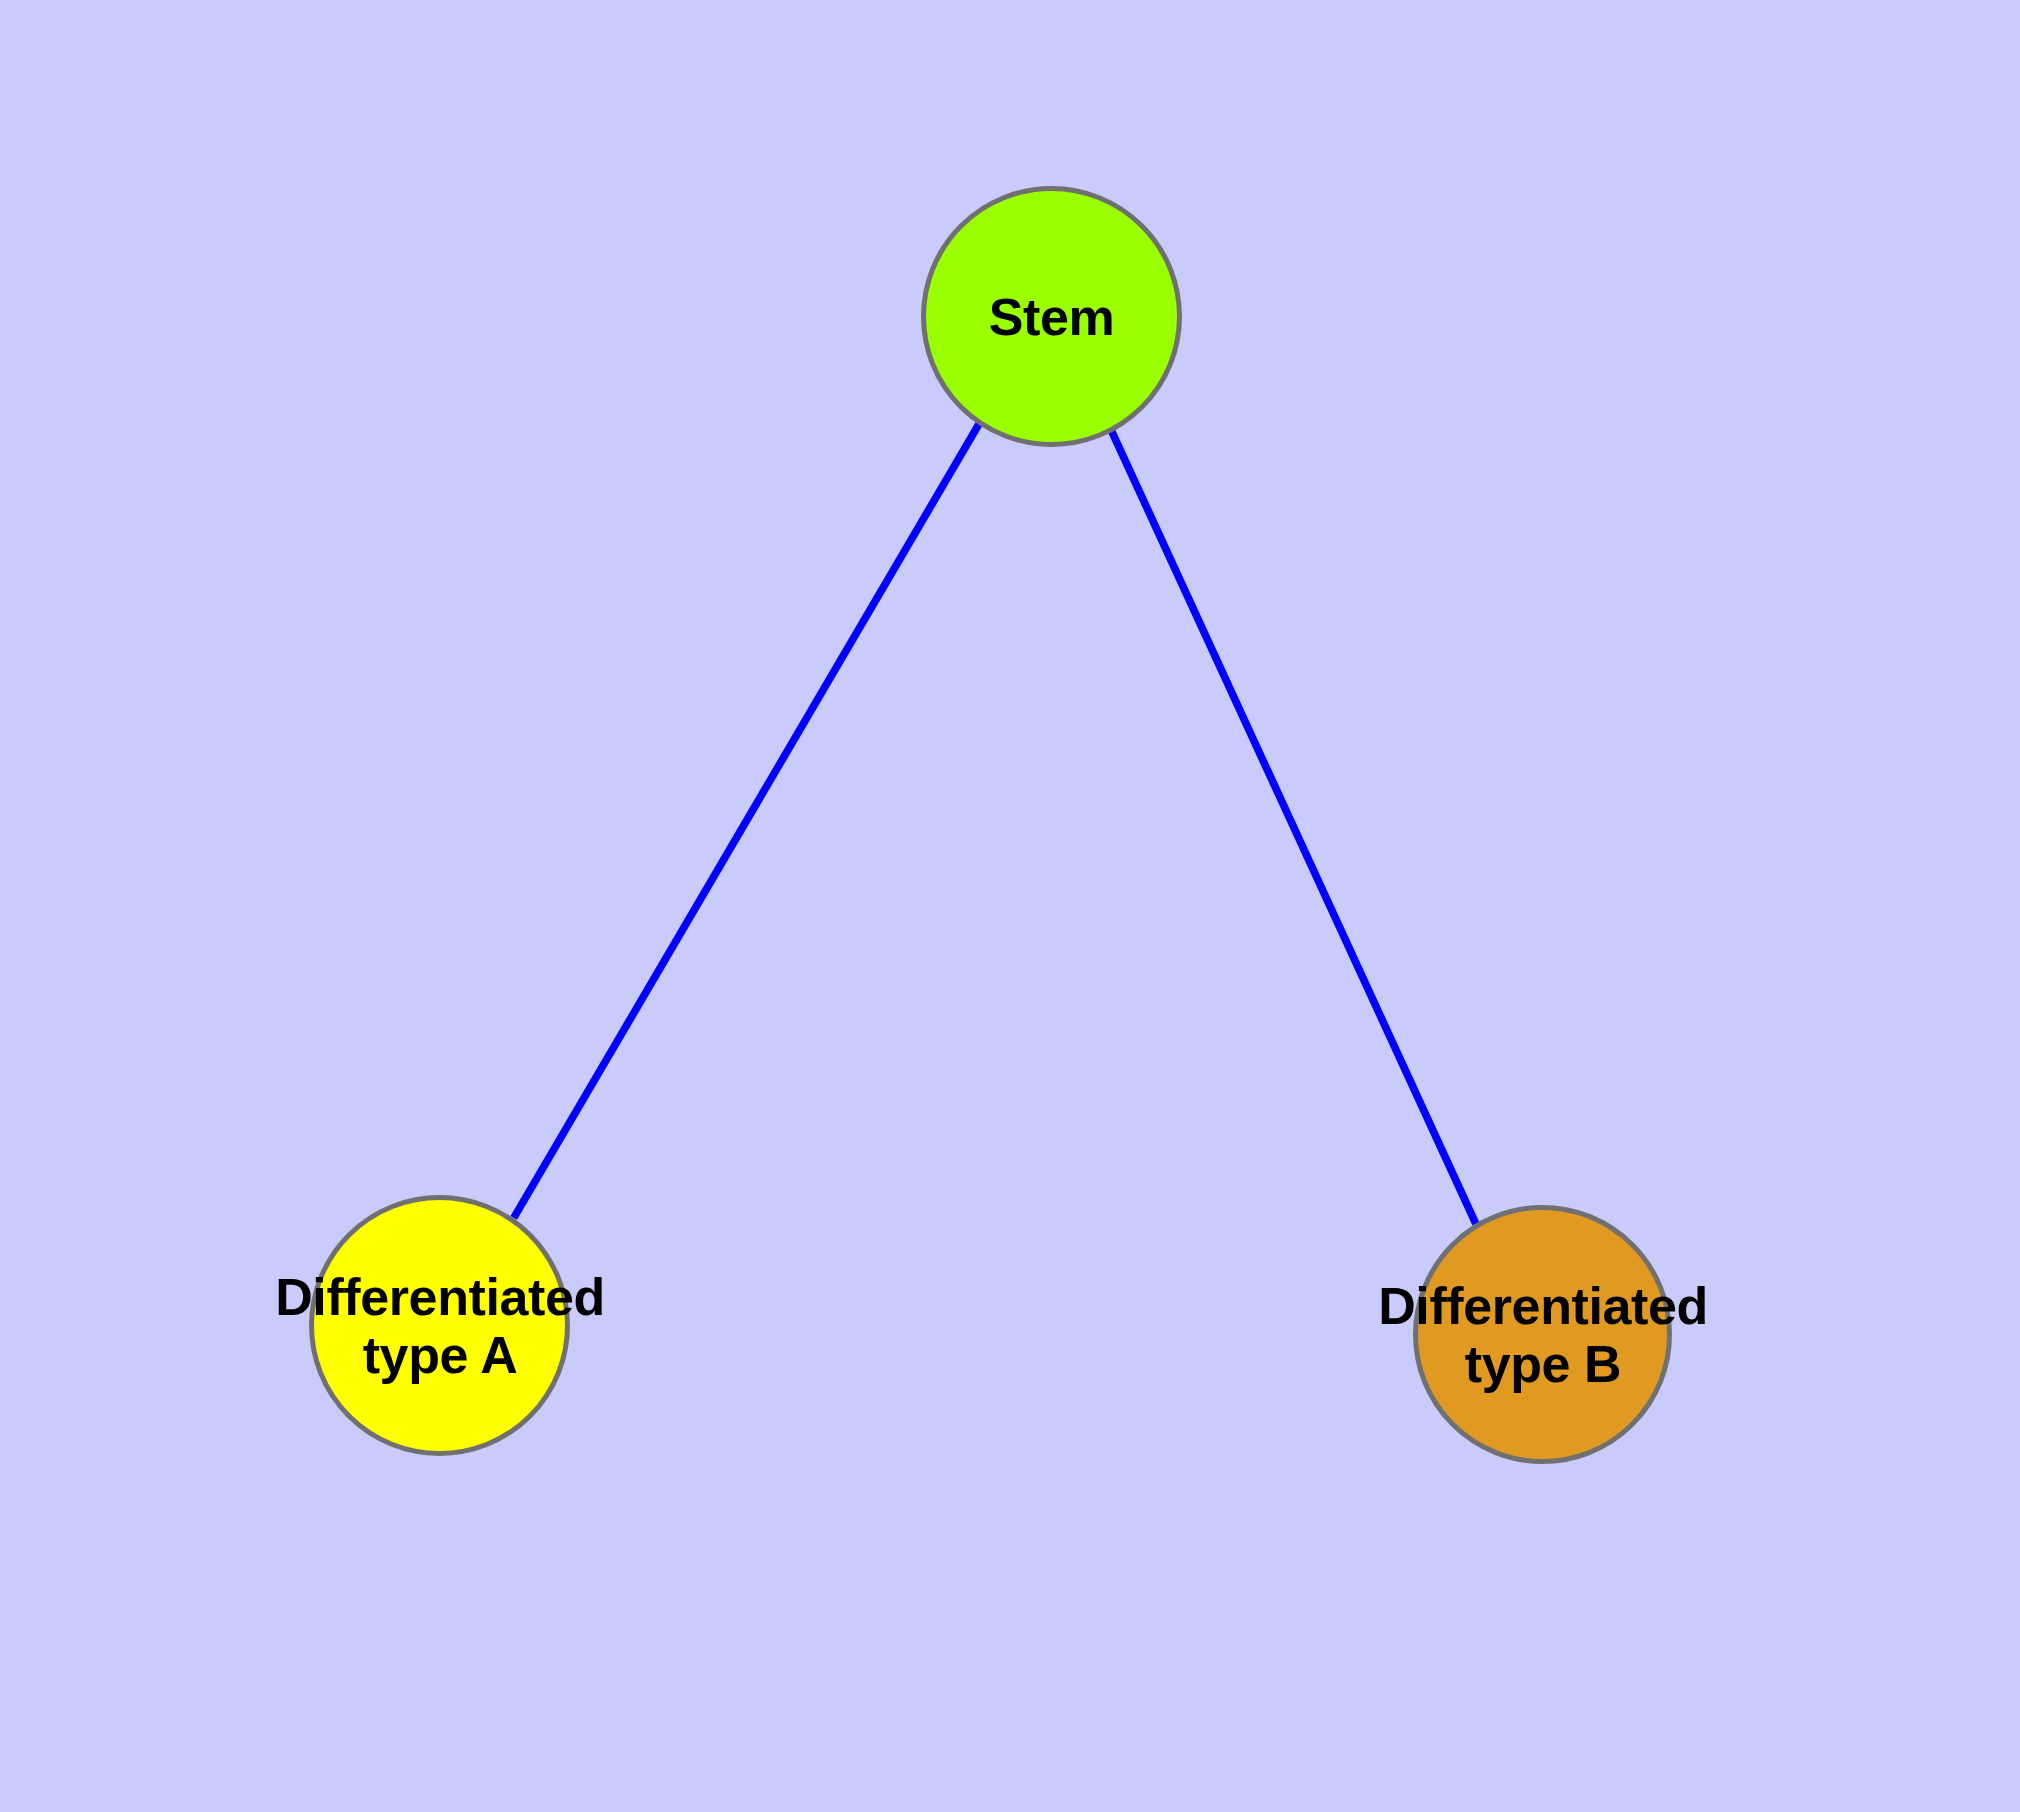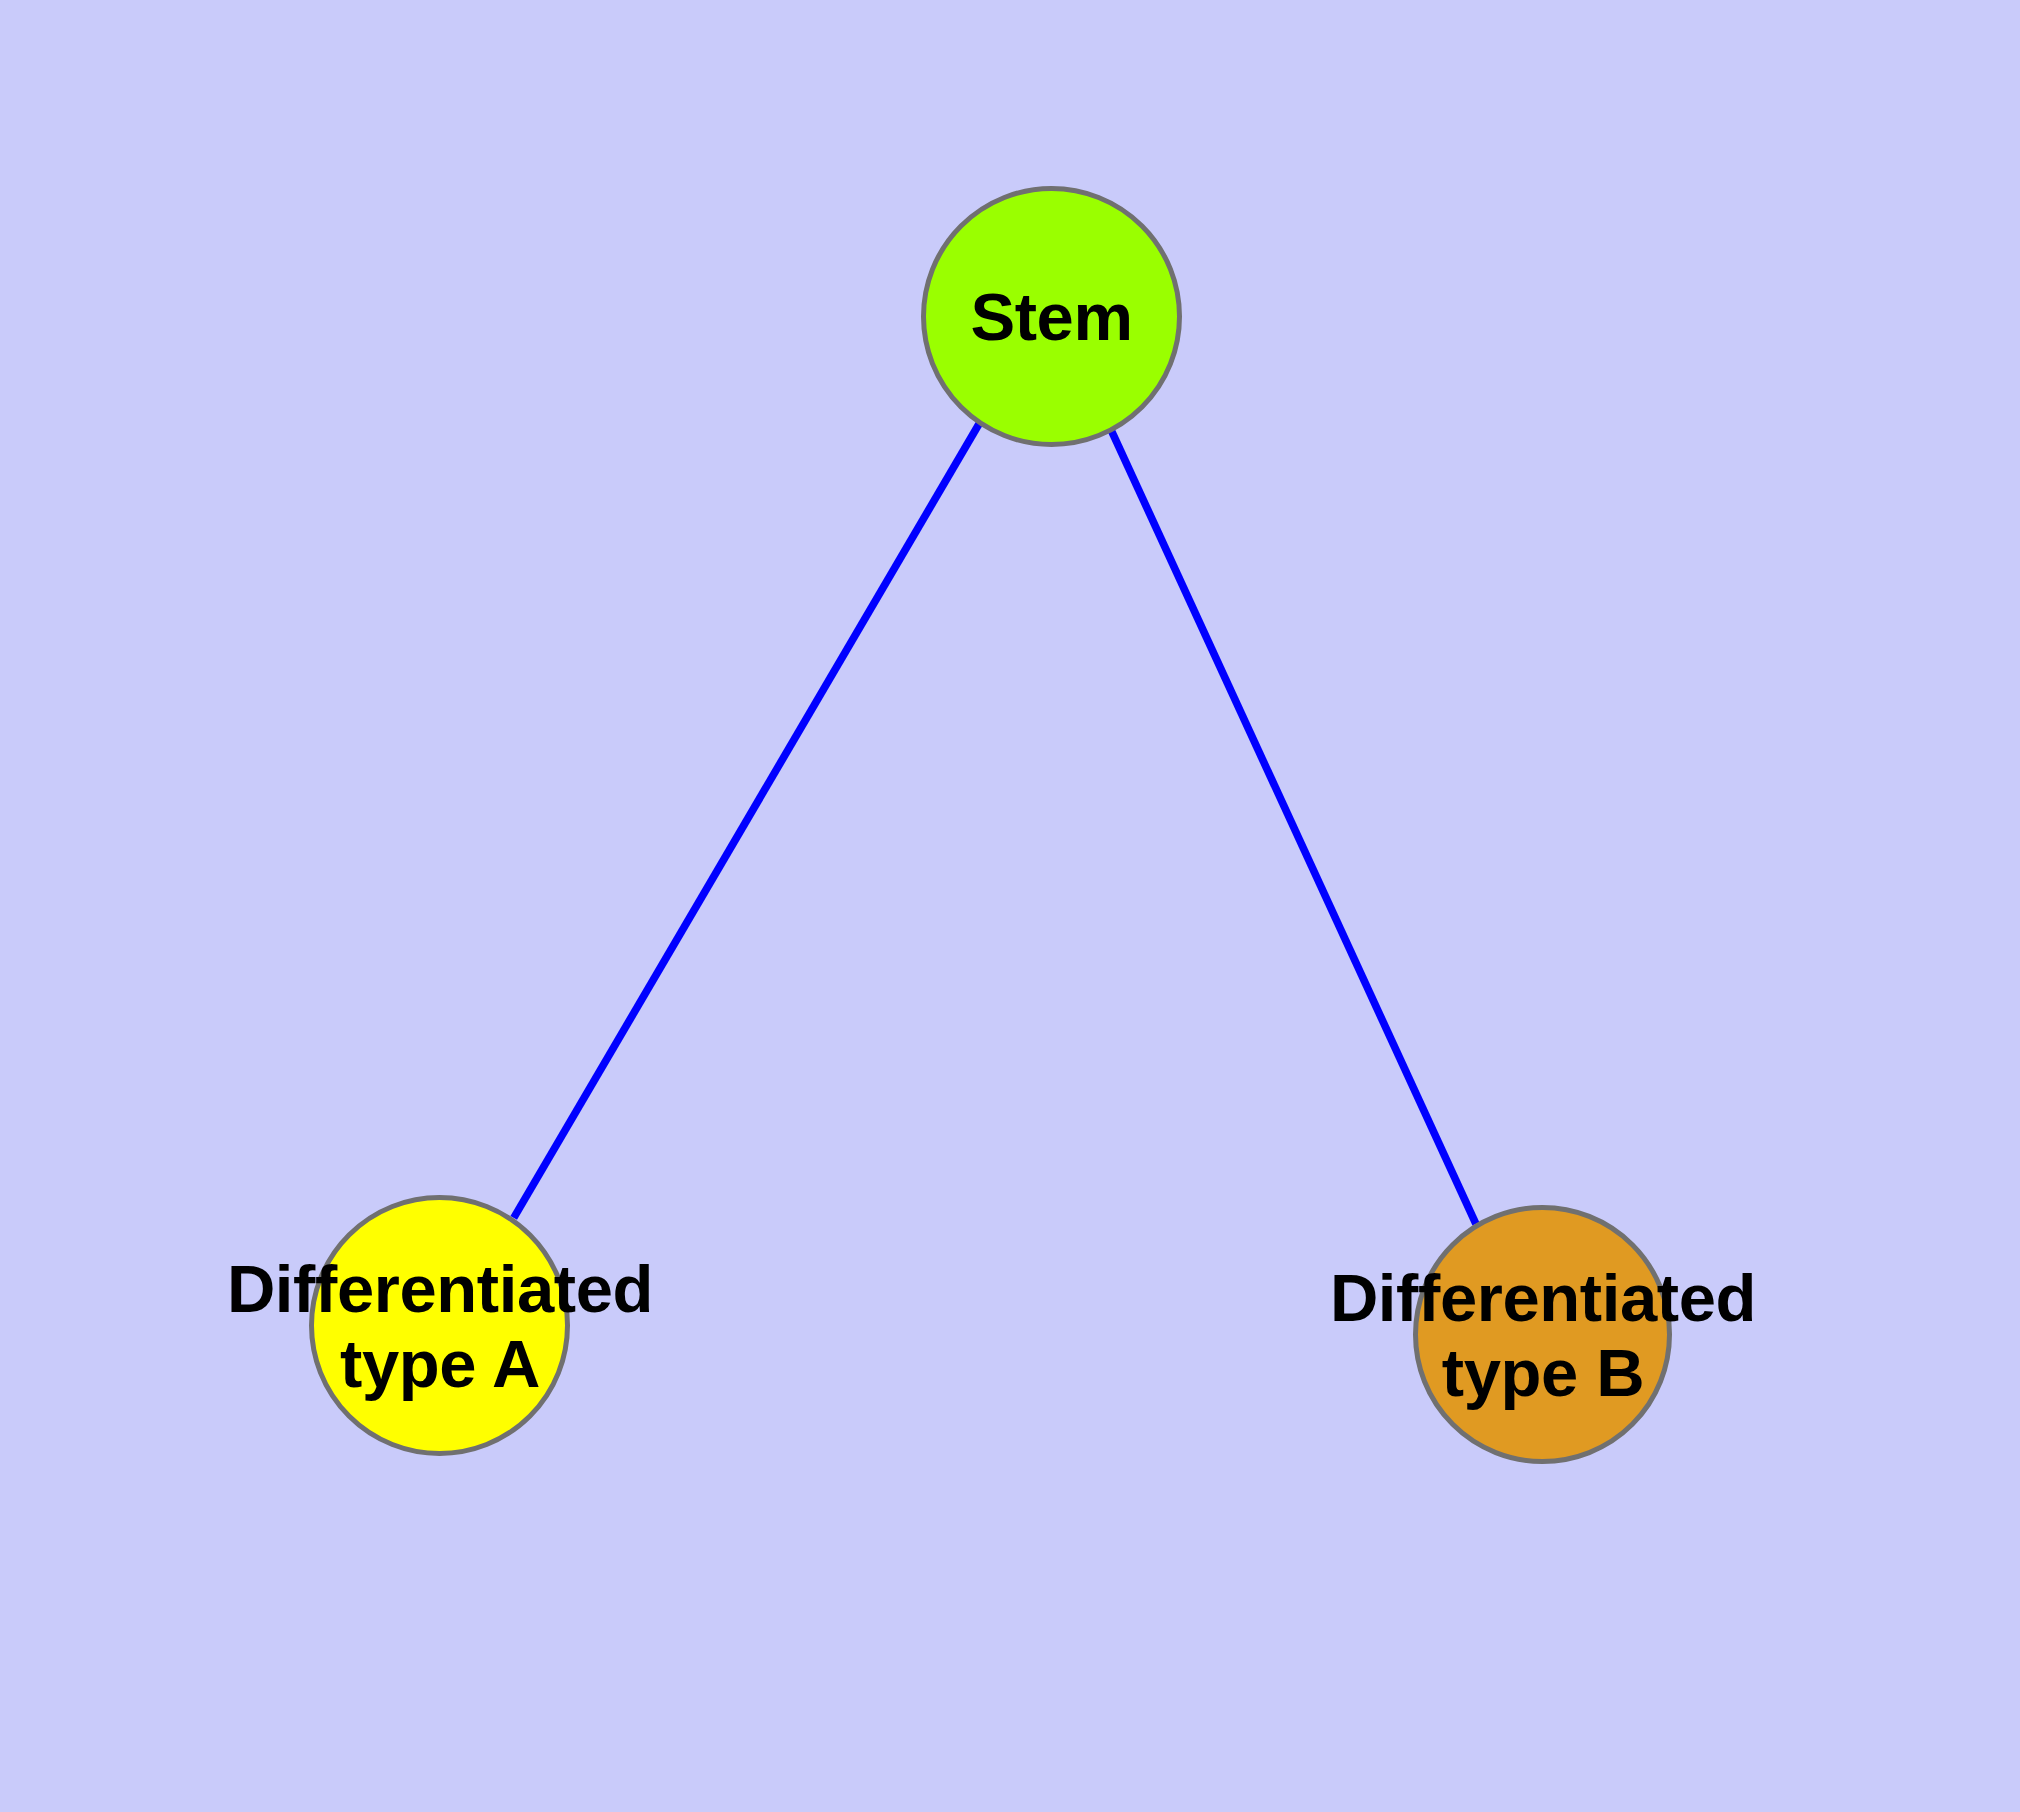--- a/index.html
+++ b/index.html
@@ -37,21 +37,21 @@
   .node-label {
     position: absolute;
     left: 50%;
     top: 50%;
     transform: translate(-50%, -50%);
     white-space: pre;
     text-align: center;
     color: #000000;
     font-family: "Liberation Sans", sans-serif;
     font-weight: bold;
-    font-size: 67px;
+    font-size: 52px;
     line-height: 1.12;
     letter-spacing: -0.4px;
     pointer-events: none;
   }
   .node-label.single-line {
     white-space: nowrap;
   }
 </style>
 </head>
 <body style="width: 2021px; height: 1812px;">

